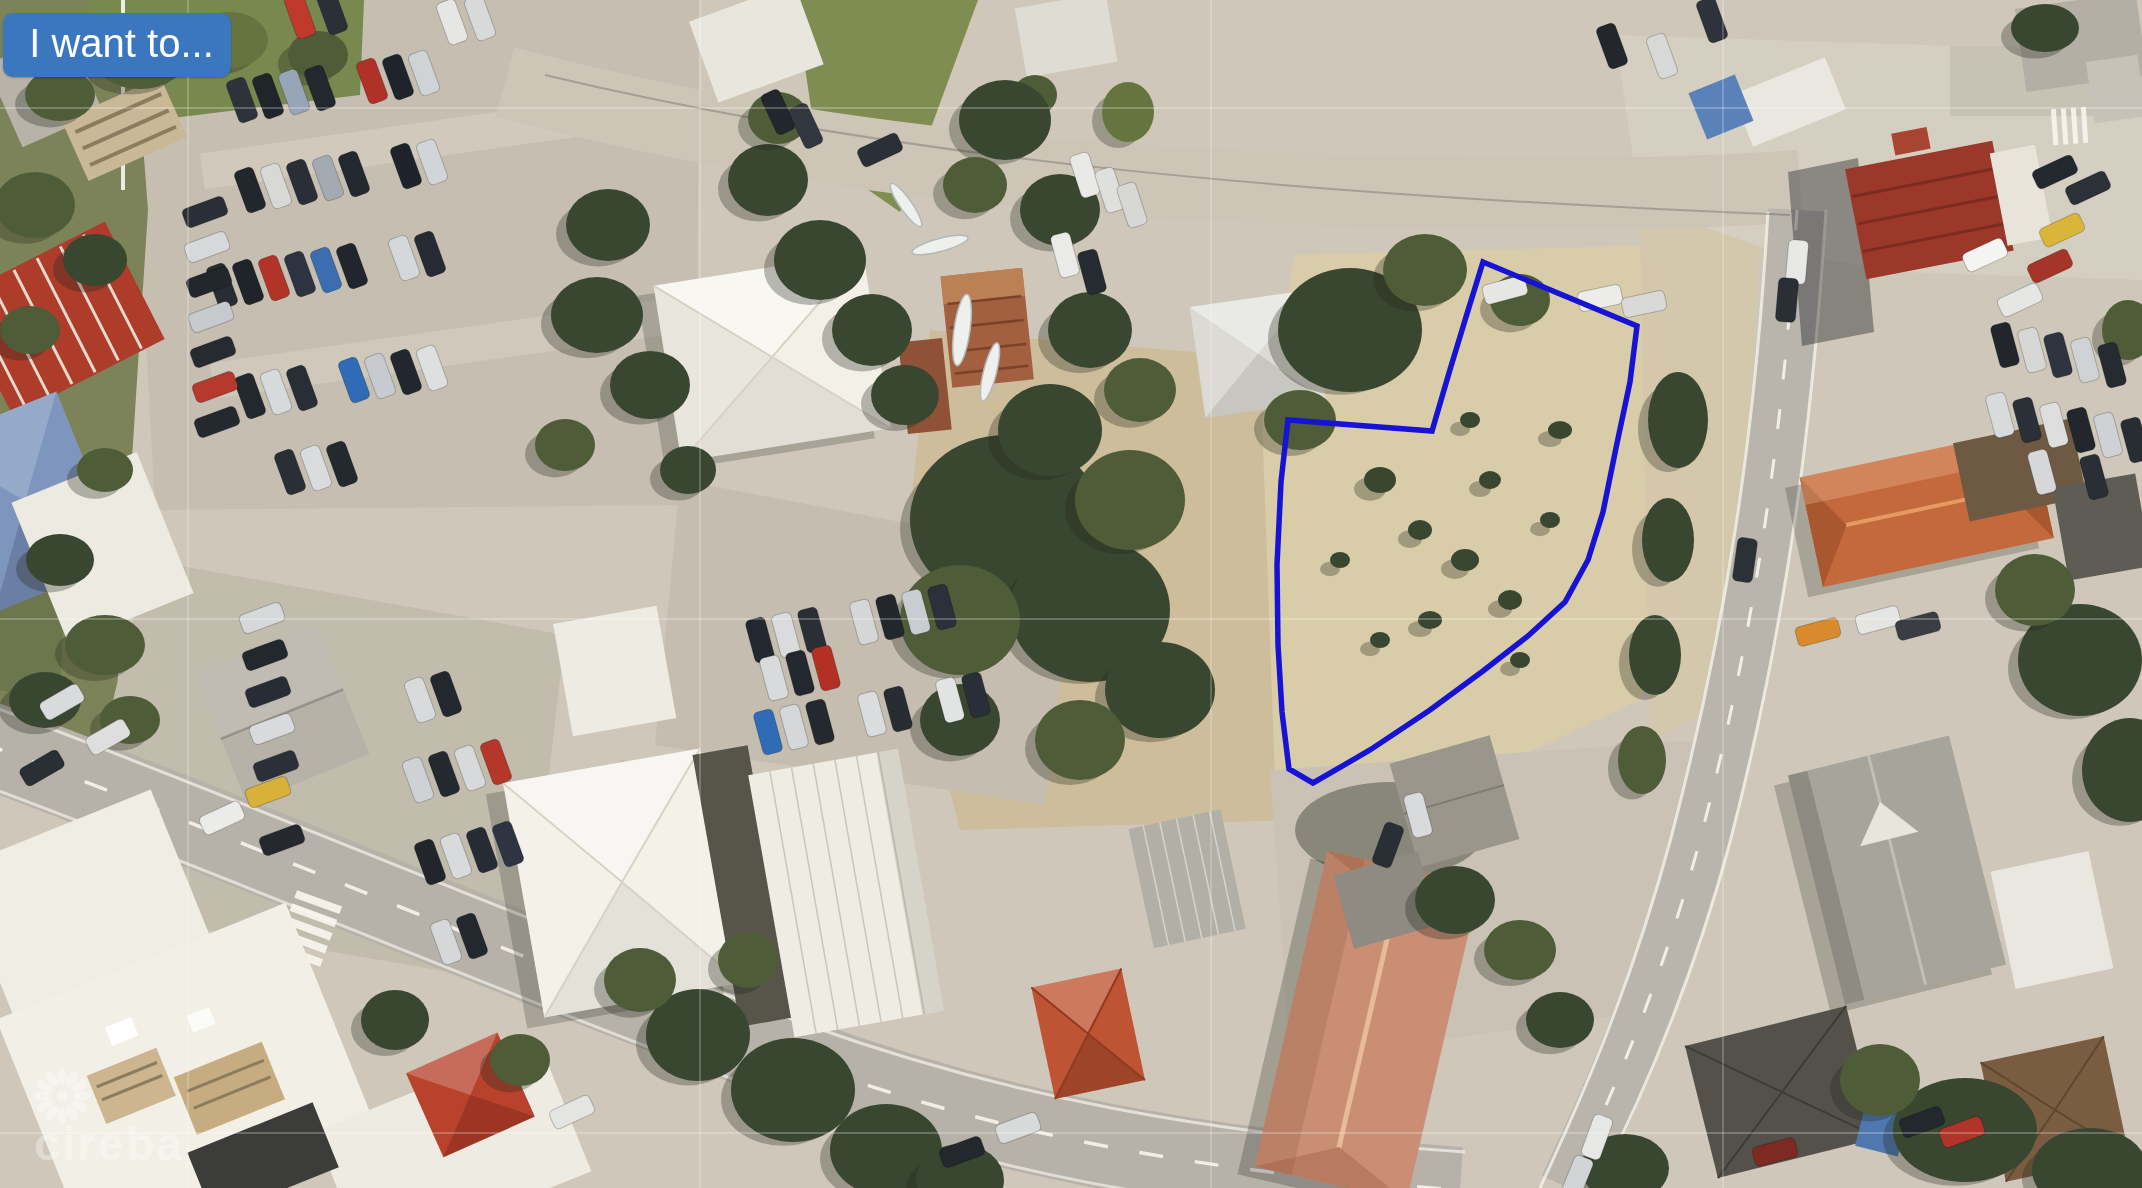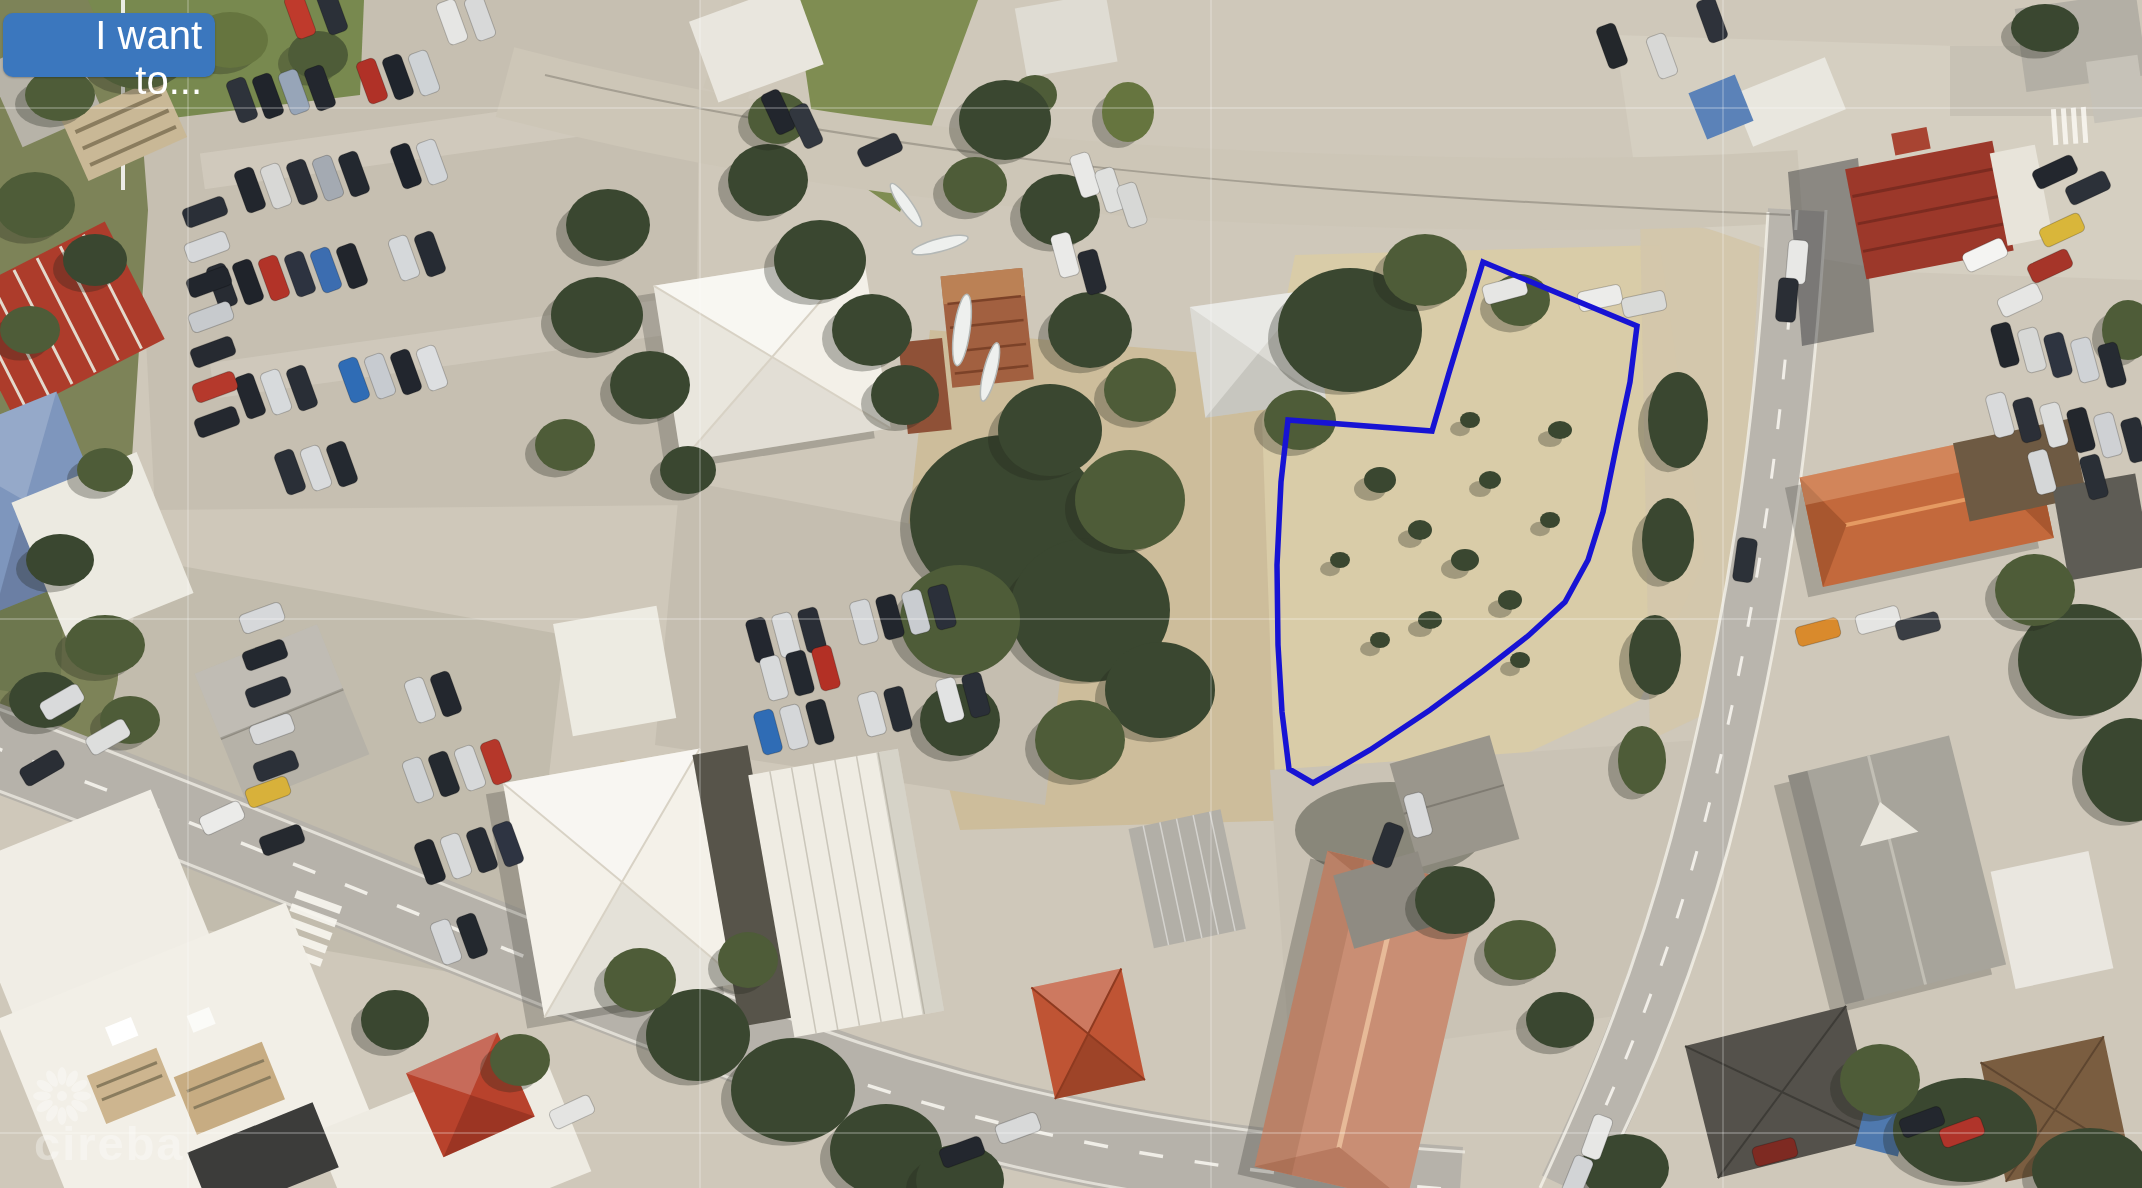--- a/index.html
+++ b/index.html
@@ -1,21 +1,21 @@
 <!DOCTYPE html>
 <html><head>
 <meta charset="utf-8">
 <style>
   html,body{margin:0;padding:0;background:#222;}
   .stage{position:relative;width:2142px;height:1188px;overflow:hidden;background:#cfc8ba;
          font-family:"Liberation Sans", sans-serif;}
   .stage svg{position:absolute;inset:0;display:block;}
-  .iwant-btn{position:absolute;left:3px;top:13px;width:212px;height:64px;border:none;
+  .iwant-btn{position:absolute;left:3px;top:13px;width:228px;height:64px;border:none;
              border-radius:10px;color:#fff;font-size:40px;font-family:"Liberation Sans",sans-serif;
-             text-align:right;padding:0 13px 4px 22px;cursor:pointer;box-shadow:0 1px 2px rgba(0,0,0,.25);}
+             text-align:center;padding:0 13px 4px 22px;cursor:pointer;box-shadow:0 1px 2px rgba(0,0,0,.25);}
   .parcel{fill:none;stroke-linejoin:miter;}
   .wmtext{font-family:"Liberation Sans",sans-serif;font-size:47px;font-weight:600;letter-spacing:2px;}
 </style>
 </head>
 <body>
 
 <div class="stage">
 
 <svg viewBox="0 0 2142 1188" width="2142" height="1188">
 

